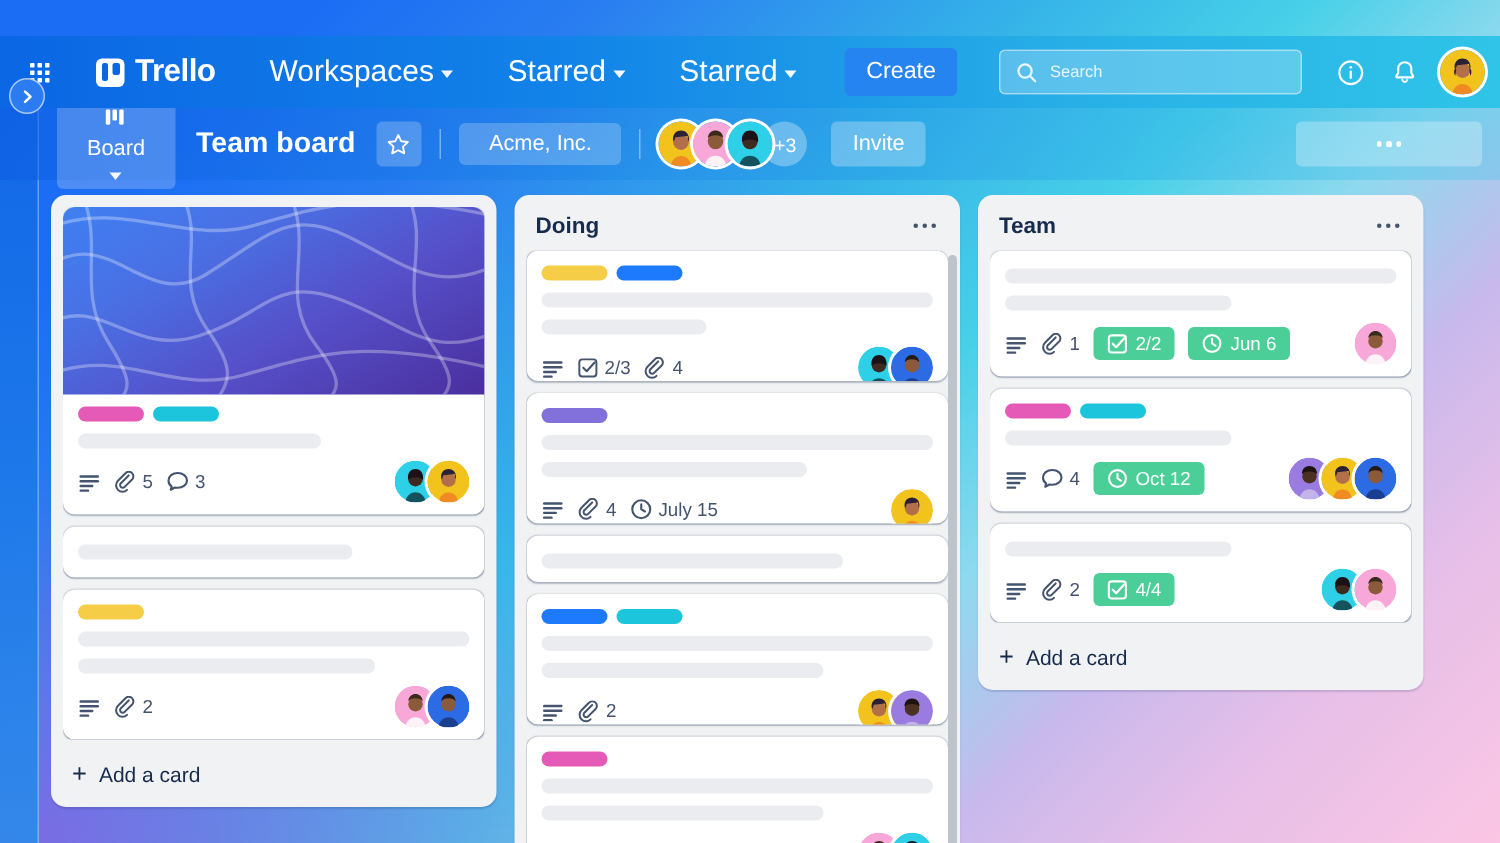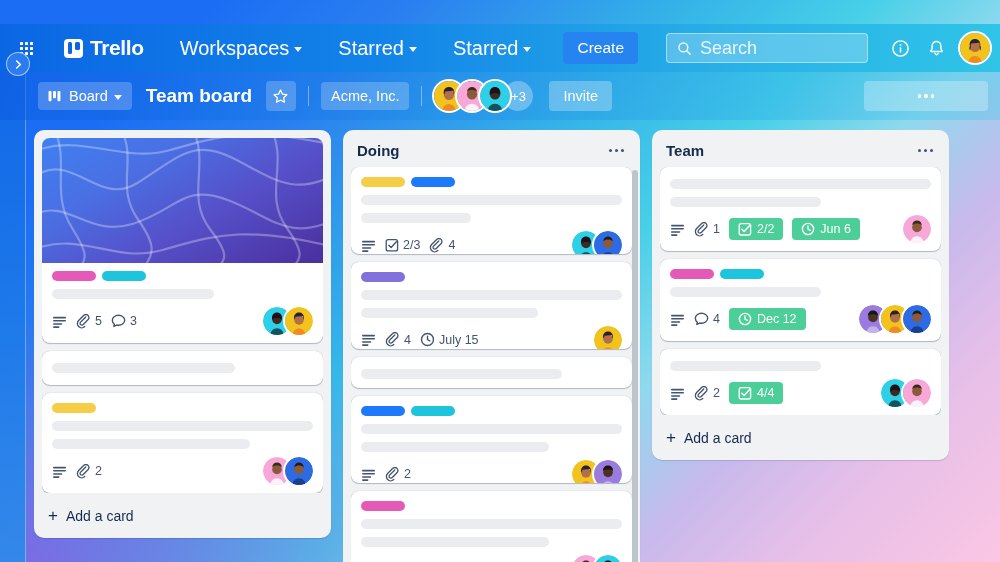--- a/index.html
+++ b/index.html
@@ -56,33 +56,33 @@
   .create-btn {
     background:#2684f0; color:#fff; font-size:15.5px; padding:7px 14px;
     border-radius:4px; margin-left:6px; white-space:nowrap;
   }
   .search-wrap {
     flex:1; max-width:282px; height:30px; margin-left:12px;
     background: rgba(255,255,255,.24);
     border:1px solid rgba(255,255,255,.45); border-radius:4px;
     display:flex; align-items:center; gap:8px; padding:0 10px;
   }
-  .search-wrap .ph { color:#eaf6ff; font-size:18px; }
+  .search-wrap .ph { color:#eaf6ff; font-size:11px; }
   .nav-right { margin-left:auto; display:flex; align-items:center; gap:4px; }
   .avatar { border-radius:50%; overflow:hidden; flex:none; position:relative; }
   .av-ring { box-shadow:0 0 0 2px #fff; }
   
   .boardbar {
     position:relative; z-index:4;
     height:48px; display:flex; align-items:center; gap:8px; padding:0 12px 0 38px;
     background: linear-gradient(90deg, rgba(12,92,226,.55) 0%, rgba(28,140,230,.42) 45%, rgba(55,196,232,.30) 100%);
   }
   .bb-chip {
     display:flex; align-items:center; gap:6px; color:#fff; font-size:14.5px;
-    background: rgba(255,255,255,.22); padding:6px 10px; border-radius:4px; white-space:nowrap;
+    background: rgba(255,255,255,.22); padding:6px 20px; border-radius:4px; white-space:nowrap;flex-direction:column;
   }
   .board-title { color:#fff; font-size:19px; font-weight:700; padding:0 6px; white-space:nowrap; }
   .icon-sq {
     width:30px;height:30px;border-radius:4px;background:rgba(255,255,255,.22);
     display:flex;align-items:center;justify-content:center;color:#fff;flex:none;
   }
   .divider-v { width:1px; height:20px; background:rgba(255,255,255,.4); margin:0 4px; }
   .members { display:flex; align-items:center; }
   .members > * { margin-left:-7px; }
   .members > *:first-child { margin-left:0; }
@@ -685,21 +685,21 @@
               <svg width="15" height="14" viewBox="0 0 16 15">
                 <path d="M8 1.4c3.7 0 6.6 2.3 6.6 5.3S11.7 12 8 12c-.7 0-1.4-.1-2-.2L3 13.4l.6-2.4C2.2 10 1.4 8.6 1.4 6.7 1.4 3.7 4.3 1.4 8 1.4z" fill="none" stroke="#44546f" stroke-width="1.5" stroke-linejoin="round"></path>
               </svg>
               <span>4</span>
             </span>
             <span class="pill">
               <svg width="14" height="14" viewBox="0 0 16 16">
                 <circle cx="8" cy="8" r="6.4" fill="none" stroke="#fff" stroke-width="1.6"></circle>
                 <path d="M8 4.4V8l2.6 1.6" fill="none" stroke="#fff" stroke-width="1.6" stroke-linecap="round"></path>
               </svg>
-              <span>Dec 12</span>
+              <span>Oct 12</span>
             </span>
             <span class="avatars">
               <span class="avatar av-ring" style="width:28px;height:28px">
                 <svg width="28" height="28" viewBox="0 0 36 36">
                     <circle cx="18" cy="18" r="18" fill="#9a7ce0"></circle>
                     <path d="M9.5 36c0-5 3.8-8.7 8.5-8.7s8.5 3.7 8.5 8.7z" fill="#c3b3ea"></path>
                     <circle cx="18" cy="16" r="6.2" fill="#4a3121"></circle>
                     <path d="M11.5 14.2c0-4.5 2.8-7 6.5-7s6.5 2.5 6.5 7c-1.9-1.6-3.8-2.2-6.5-2.2s-4.6.6-6.5 2.2z" fill="#1d140e"></path>
                   </svg>
               </span>

